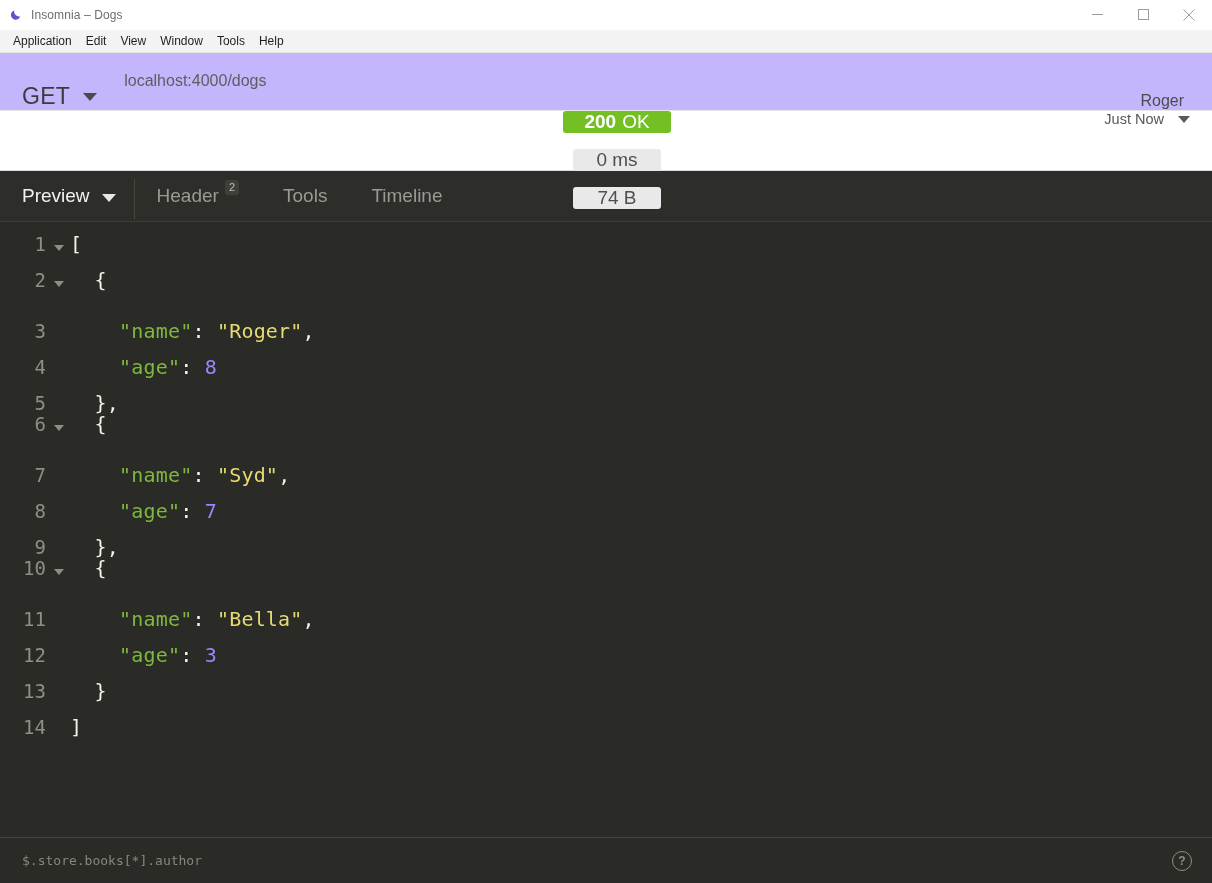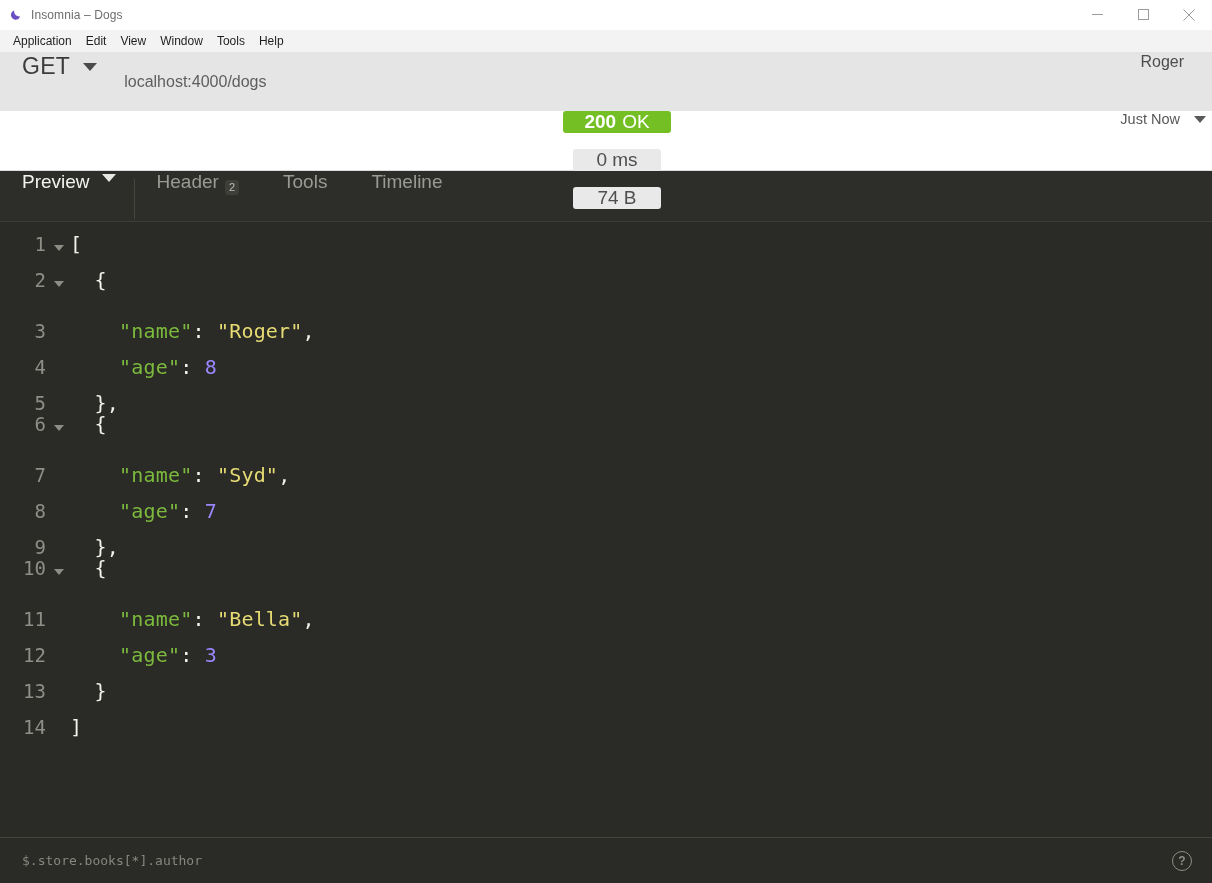--- a/index.html
+++ b/index.html
@@ -86,23 +86,23 @@
     color: #1f1f1f;
     padding: 2px 7px;
     font-family: "Liberation Sans", sans-serif;
     white-space: nowrap;
   }
 
   
   .urlbar {
     height: 57px;
     min-height: 57px;
-    background: #e5e5e5;
-    display: flex;
-    align-items: flex-start;
+    background: #c4b5fd;
+    display: flex;
+    align-items: flex-end;
     border-bottom: 1px solid #e6e6e6;
   }
   .method-wrap {
     display: flex;
     align-items: center;
     padding-left: 22px;
     gap: 13px;
   }
   .method-label {
     font-size: 23px;
@@ -167,21 +167,21 @@
   }
   .badge-status b { font-weight: bold; margin-right: 6px; }
   .badge-status span.ok { font-weight: normal; }
   .badge-grey {
     background: #e9e9e9;
     color: #4f4f4f;
     min-width: 60px;
   }
   .justnow {
     position: absolute;
-    right: 6px;
+    right: 22px;
     display: flex;
     align-items: center;
     gap: 14px;
   }
   .justnow-label {
     font-size: 14.5px;
     color: #575757;
     font-family: "Liberation Sans", sans-serif;
     white-space: nowrap;
   }
@@ -197,20 +197,21 @@
   .tabbar {
     height: 50px;
     min-height: 50px;
     background: #2d2d2a;
     display: flex;
     align-items: stretch;
     border-bottom: 1px solid #3c3c38;
   }
   .tab {
     display: flex;
+    align-items: center;
     padding: 0 22px;
     gap: 12px;
     position: relative;
   }
   .tab-label {
     font-size: 19px;
     font-family: "Liberation Sans", sans-serif;
     color: #9a9a95;
     white-space: nowrap;
   }

